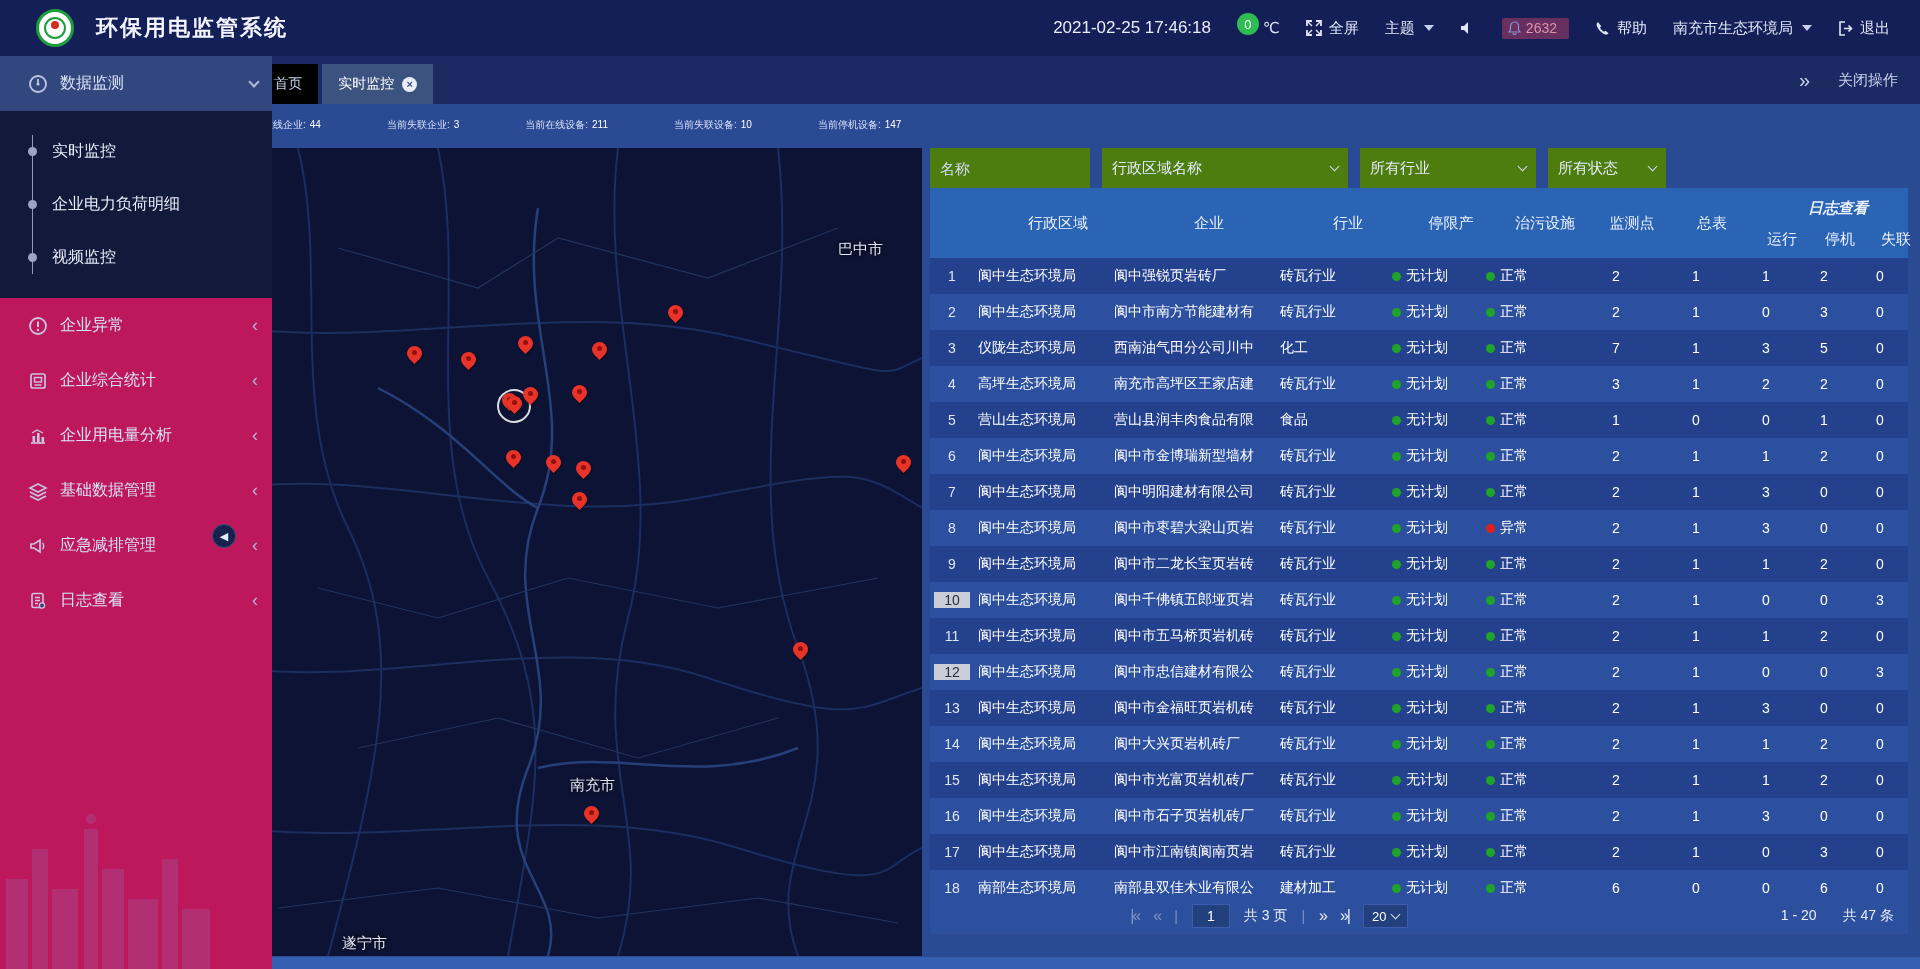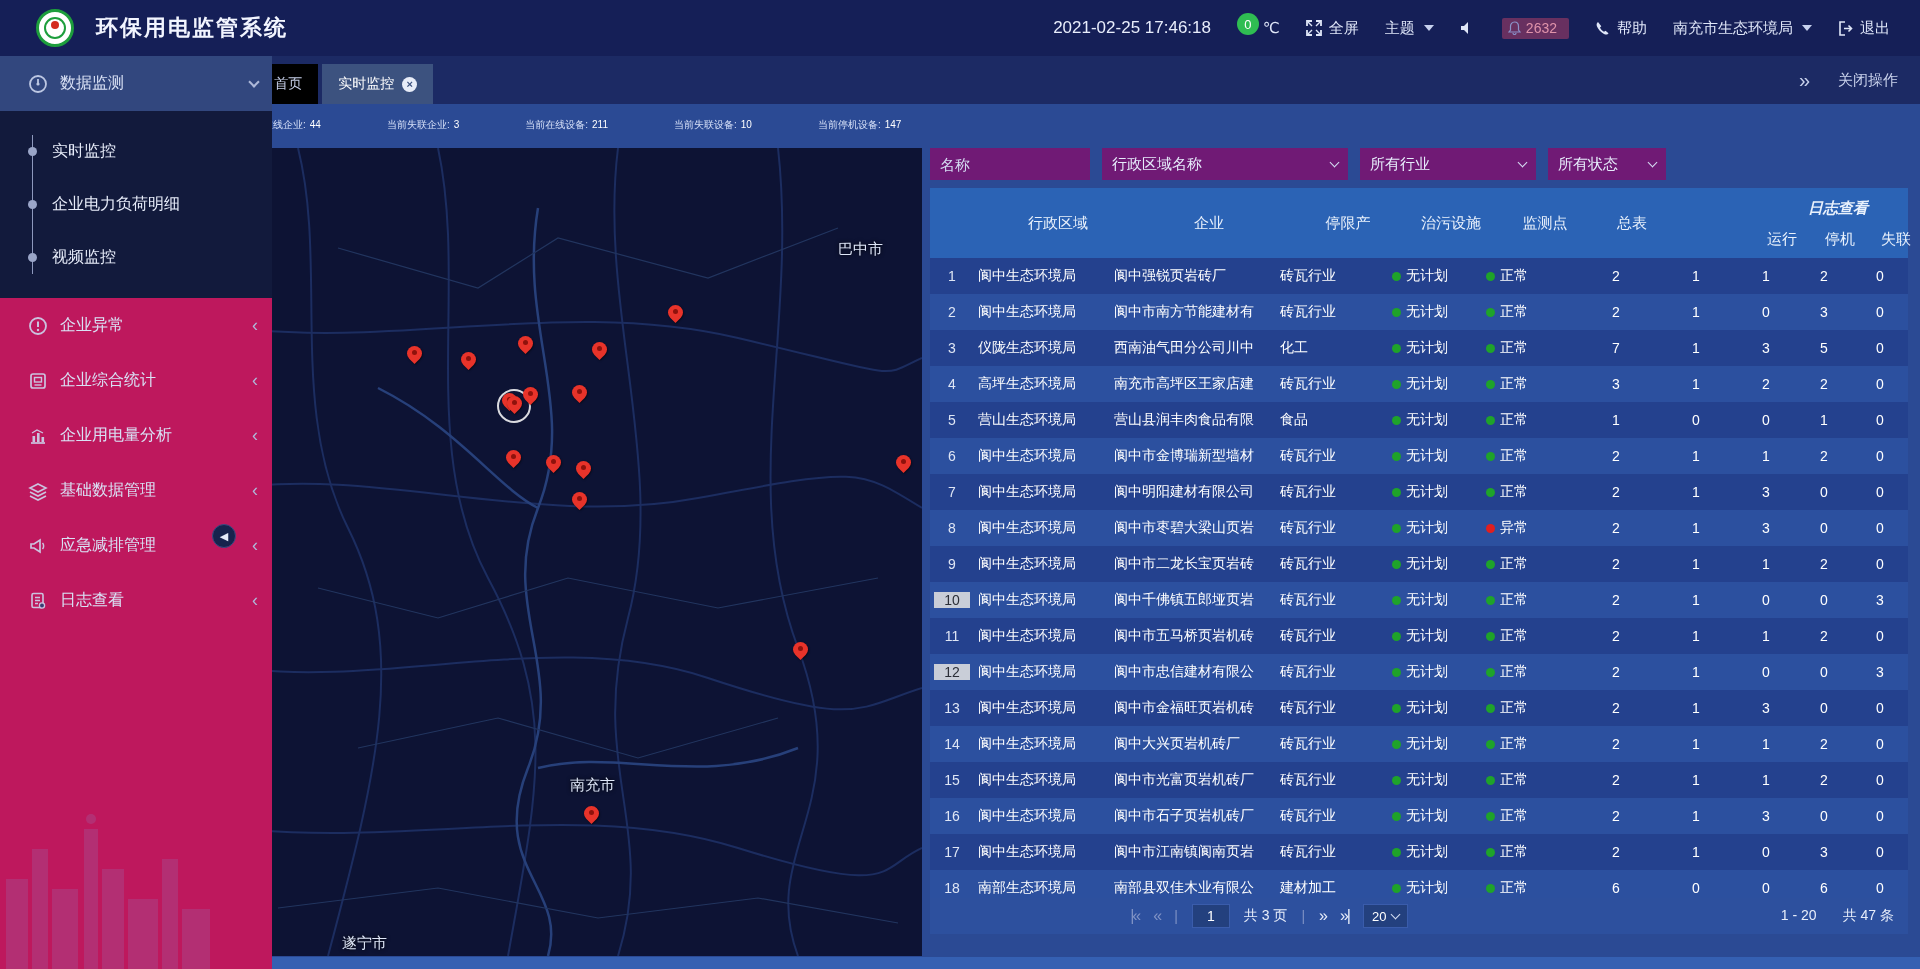--- a/index.html
+++ b/index.html
@@ -74,21 +74,21 @@
     background:#8f120c; border-radius:50%; }
   .cluster-ring { position:absolute; width:34px; height:34px; border-radius:50%;
     border:2px solid rgba(255,255,255,.85); transform:translate(-50%,-50%); }
   .map-collapse { position:absolute; left:212px; top:524px; width:24px; height:24px; border-radius:50%;
     background:#17234d; border:1px solid #3a4c84; color:#e5ebfa; font-size:11px; z-index:25;
     display:flex; align-items:center; justify-content:center; cursor:pointer; }
 
   
   .rpanel { position:absolute; left:930px; top:148px; width:978px; }
   .filters { display:flex; height:32px; gap:12px; }
-  .fbox { background:#701a75; height:32px; display:flex; align-items:center; padding:0 10px;
+  .fbox { background:#4d7c0f; height:40px; display:flex; align-items:center; padding:0 10px;
     font-size:15px; color:#e6ecfb; }
   .fbox input { background:transparent; border:none; outline:none; color:#e6ecfb; font-size:15px; width:100%; }
   .fbox input::placeholder { color:#d5def3; }
   .fchev { width:7px; height:7px; border-right:1px solid #d5def3; border-bottom:1px solid #d5def3;
     transform:rotate(45deg); margin-left:auto; margin-top:-3px; }
   .f-name { width:160px; }
   .f-region { width:246px; margin-left:0; }
   .f-industry { width:176px; }
   .f-status { width:118px; }
 
@@ -356,20 +356,21 @@
     <div class="fbox f-status">
       <span>所有状态</span>
         <span class="fchev"></span>
     </div>
   </div>
 
   <div class="grid thead">
     <div class="h-main"></div>
     <div class="h-main">行政区域</div>
     <div class="h-main">企业</div>
+    <div class="h-main">行业</div>
     <div class="h-main">停限产</div>
     <div class="h-main">治污设施</div>
     <div class="h-main">监测点</div>
     <div class="h-main">总表</div>
     <div class="h-group">日志查看</div>
     <div class="h-sub" style="grid-column:9">运行</div>
     <div class="h-sub" style="grid-column:10">停机</div>
     <div class="h-sub" style="grid-column:11">失联</div>
   </div>
 

